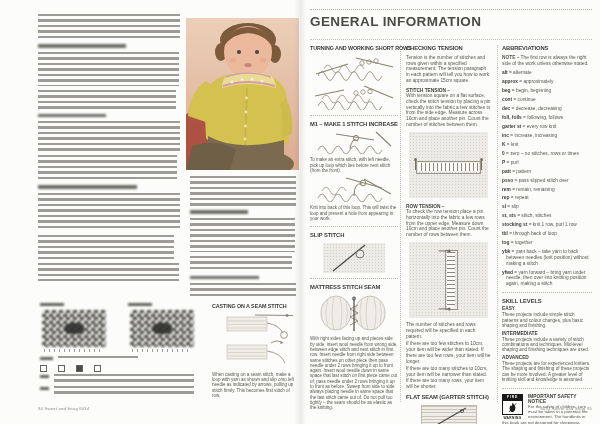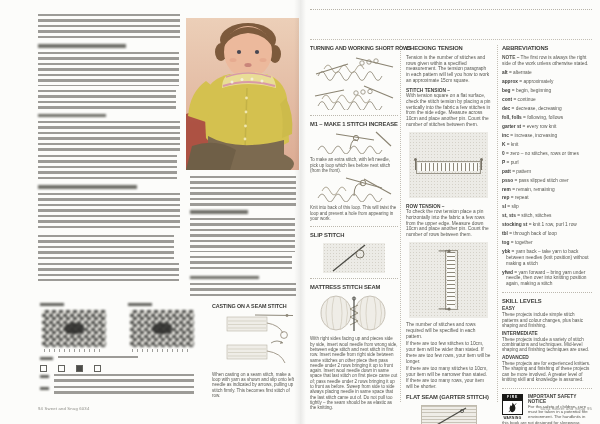--- a/index.html
+++ b/index.html
@@ -191,20 +191,21 @@
       <path d="M66 28 l2 2 l-3 1 z" fill="#8f897a"></path>
     </svg>
     <div class="smalltext">When casting on a seam stitch, make a loop with yarn as shown and slip onto left needle as indicated by arrows, pulling up stitch firmly. This becomes first stitch of row.</div>
   </div>
 
   <div class="footer" style="left:38px;">94  Sweet and Snug 6034</div>
 </div>
 
 <div class="page" id="page-right">
   <div class="rp-toprule"></div>
+  <div class="rp-title">GENERAL INFORMATION</div>
   <div class="rp-rule2"></div>
   <div class="vline vline1"></div>
   <div class="vline vline2"></div>
 
   <div class="col col1">
     <div class="sechead tight">TURNING AND WORKING SHORT ROWS</div>
     <svg class="illus" width="80" height="26" viewBox="0 0 80 26">
       <path d="M4 21 q4 -9 8 0 t8 0 t8 0 t8 0 t8 0 t8 0 t8 0 t8 0" stroke="#9a9383" fill="none" stroke-width=".9"></path>
       <path d="M10 14 q4 -8 8 0 t8 0 t8 0 t8 0 t8 0" stroke="#a8a08d" fill="none" stroke-width=".9"></path>
       <circle cx="48" cy="8" r="2.2" fill="none" stroke="#9a9383" stroke-width=".9"></circle>

